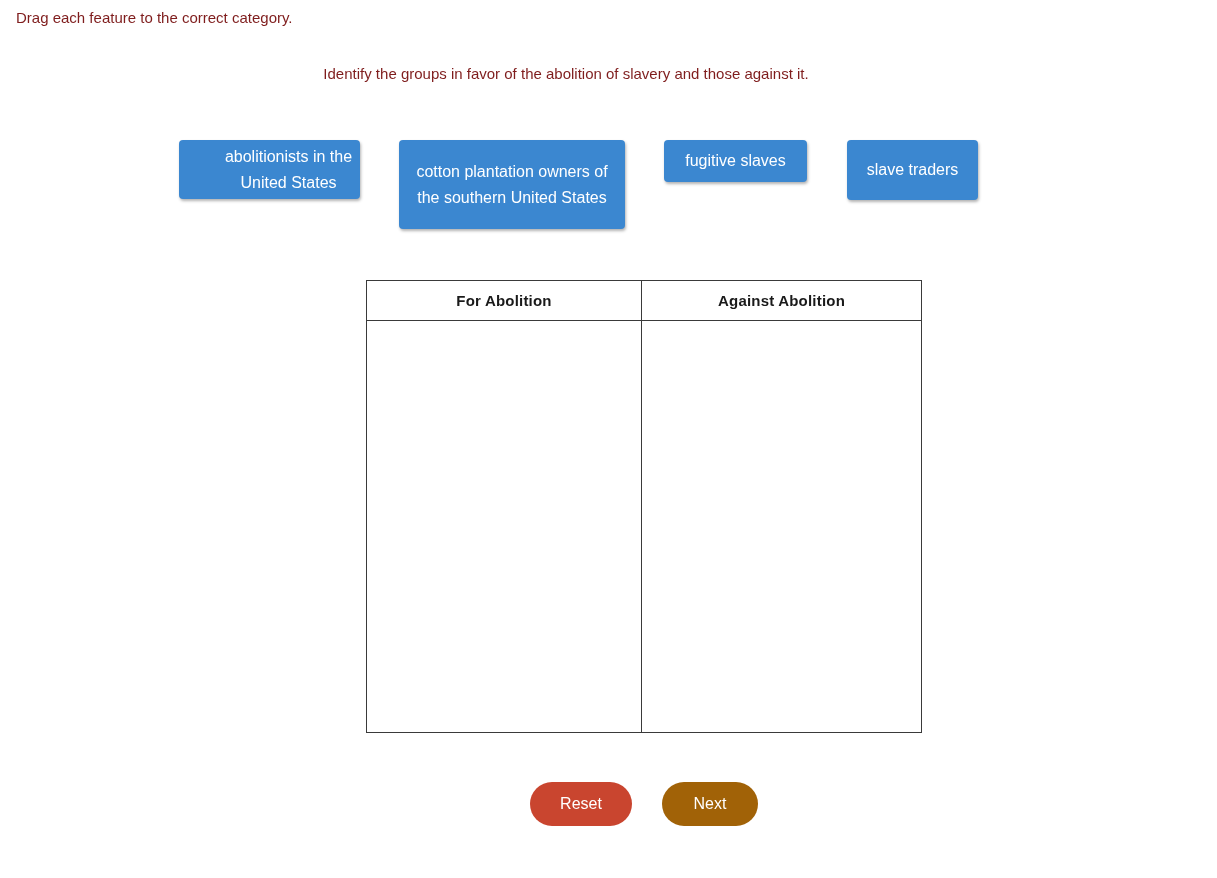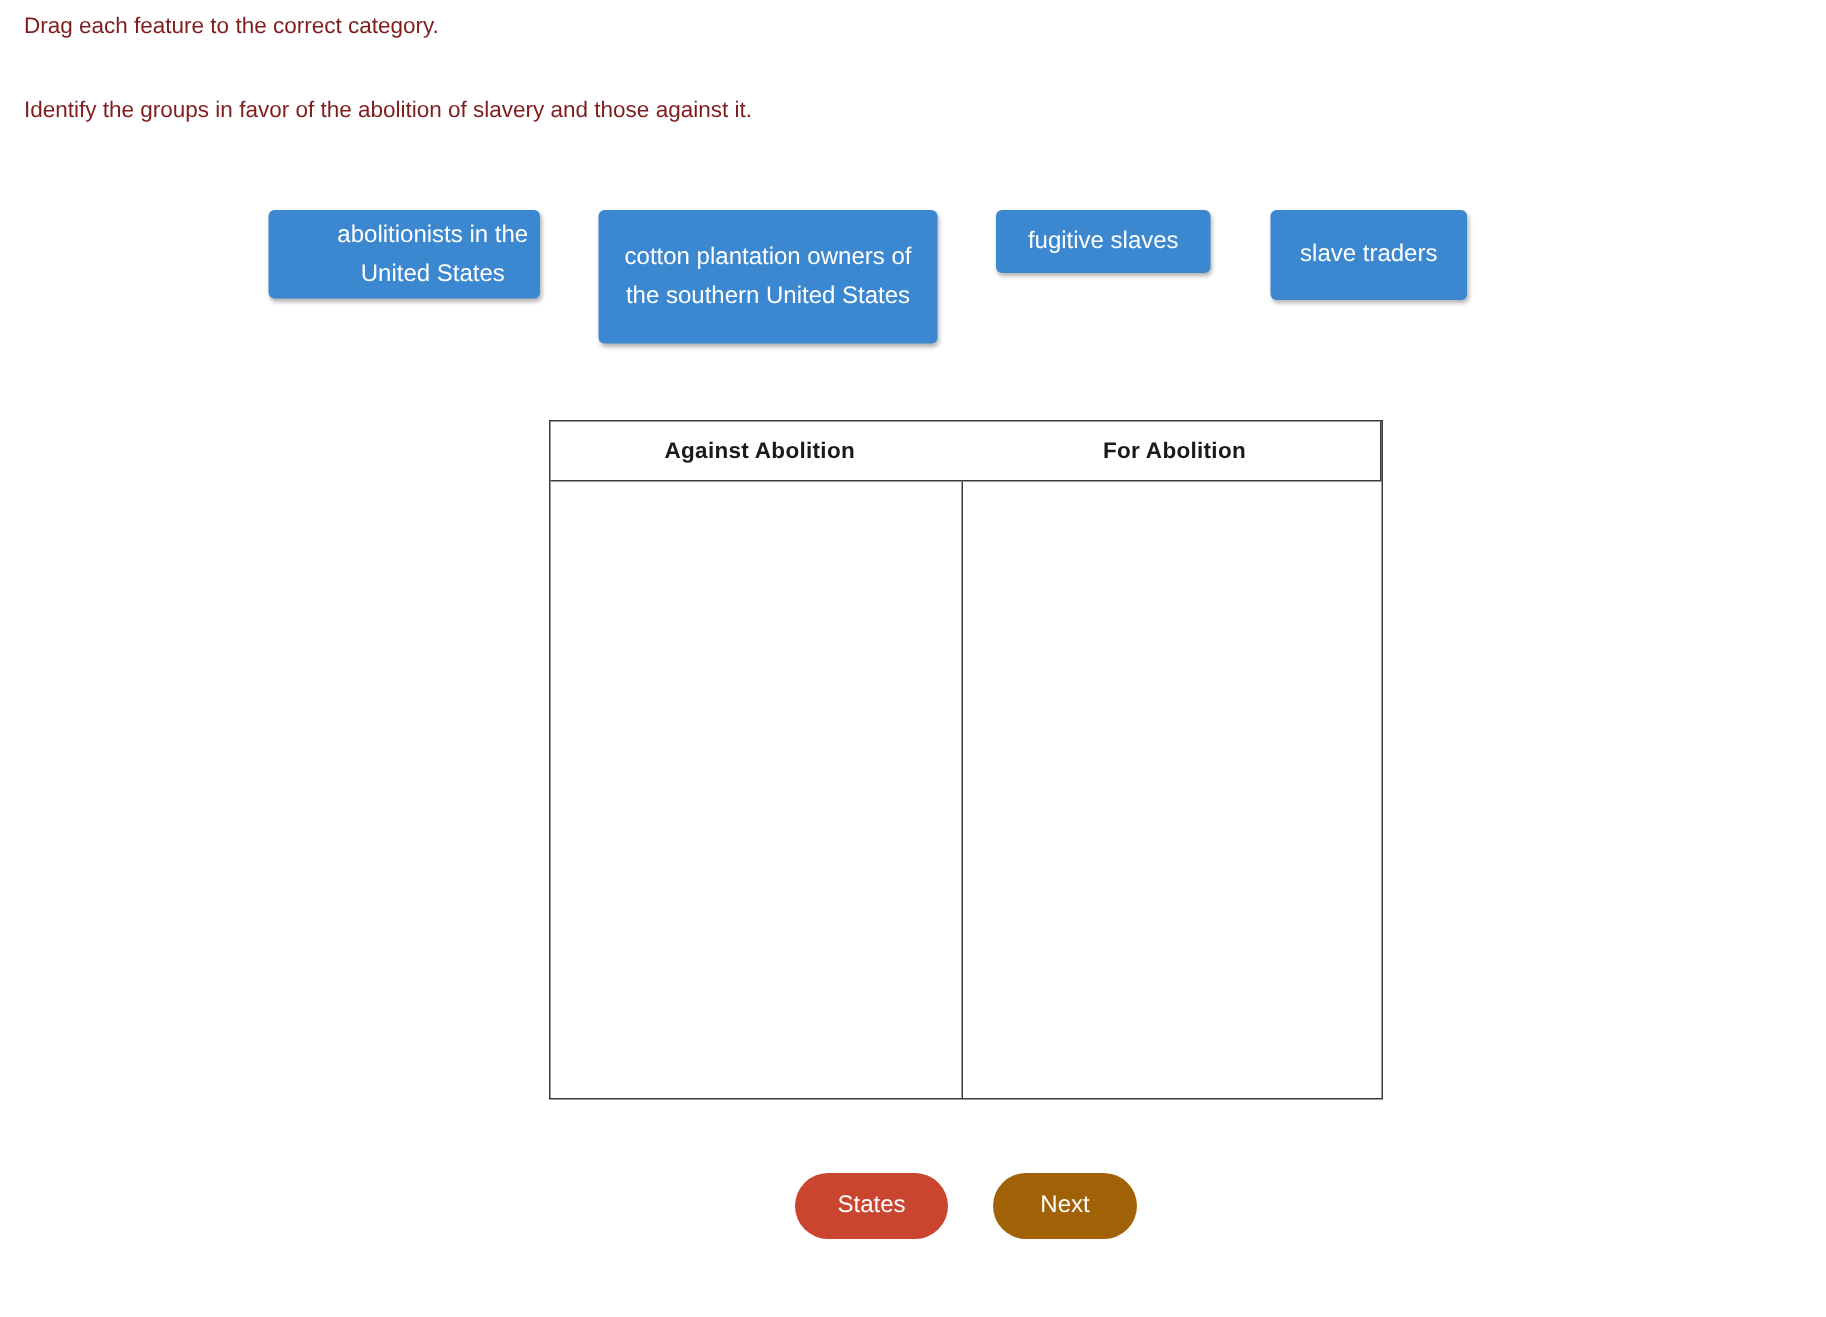--- a/index.html
+++ b/index.html
@@ -24,20 +24,21 @@
     width: 1100px;
   }
   .instruction-line {
     font-size: 15px;
     line-height: 19px;
     color: #7f1d1d;
     white-space: nowrap;
   }
   .instruction-line.second {
     margin-top: 37px;
+    text-align: center;
   }
 
   
   .tile-tray {
     position: absolute;
     left: 0;
     top: 140px;
     width: 1217px;
     height: 95px;
   }
@@ -138,25 +139,25 @@
 
 <div class="tile-tray">
   <div class="tile tile-0" draggable="true">abolitionists in the United States</div>
   <div class="tile tile-1" draggable="true">cotton plantation owners of the southern United States</div>
   <div class="tile tile-2" draggable="true">fugitive slaves</div>
   <div class="tile tile-3" draggable="true">slave traders</div>
 </div>
 
 <div class="category-table">
   <div class="table-head">
+    <div class="head-cell col-left">For Abolition</div>
     <div class="head-cell col-right">Against Abolition</div>
-    <div class="head-cell col-left">For Abolition</div>
   </div>
   <div class="table-body">
     <div class="drop-zone col-left"></div>
     <div class="drop-zone col-right"></div>
   </div>
 </div>
 
 <div class="button-bar">
-  <button class="btn btn-reset">States</button>
+  <button class="btn btn-reset">Reset</button>
   <button class="btn btn-next">Next</button>
 </div>
 
 </body></html>

